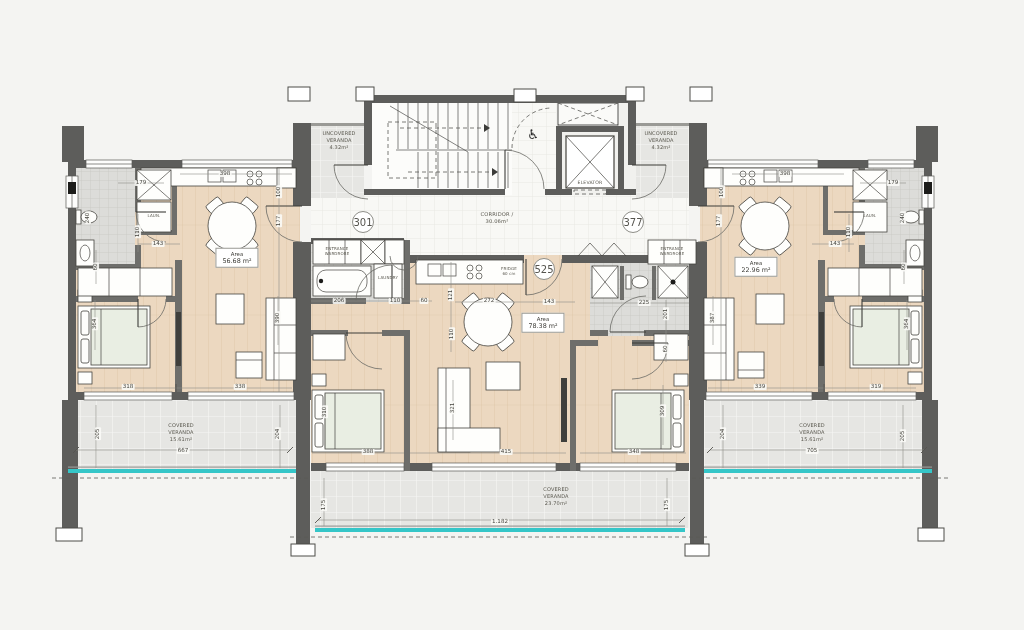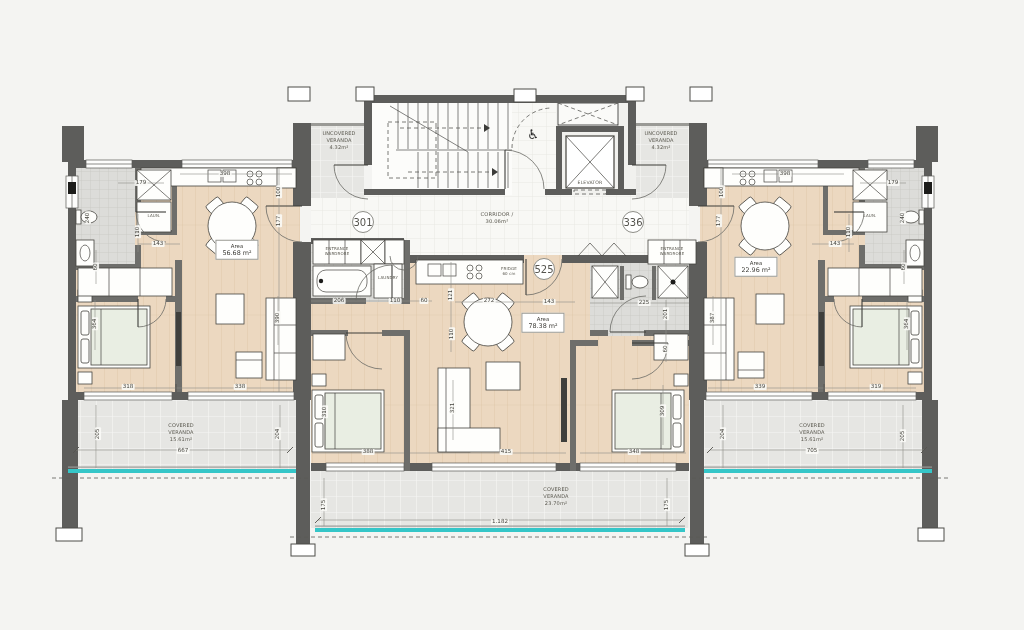--- a/index.html
+++ b/index.html
@@ -641,29 +641,29 @@
       <div class="dim vert" style="left: 722px; top: 192px;">100</div>
       <div class="dim vert" style="left: 719px; top: 221px;">177</div>
       <div class="dim vert" style="left: 904px; top: 267px;">60</div>
       <div class="dim vert" style="left: 907px; top: 324px;">364</div>
       <div class="dim vert" style="left: 713px; top: 318px;">387</div>
       <div class="dim" style="left: 760px; top: 387px;">339</div>
       <div class="dim" style="left: 876px; top: 387px;">319</div>
       <div class="dim vert" style="left: 723px; top: 434px;">204</div>
       <div class="dim vert" style="left: 903px; top: 436px;">205</div>
       <div class="dim" style="left: 812px; top: 451px;">705</div>
-      <div class="areabox" style="left: 237px; top: 250px;">
+      <div class="areabox" style="left: 237px; top: 258px;">
         <div class="al">Area</div>
         <div class="av">56.68 m²</div>
       </div>
       <div class="areabox" style="left: 543px; top: 323px;">
         <div class="al">Area</div>
         <div class="av">78.38 m²</div>
       </div>
       <div class="areabox" style="left: 756px; top: 267px;">
         <div class="al">Area</div>
         <div class="av">22.96 m²</div>
       </div>
       <div class="unit" style="left: 363px; top: 222px;">301</div>
       <div class="unit" style="left: 544px; top: 269px;">525</div>
-      <div class="unit" style="left: 633px; top: 222px;">336</div>
+      <div class="unit" style="left: 633px; top: 222px;">377</div>
     </div>
 </div>
 
 </body></html>

